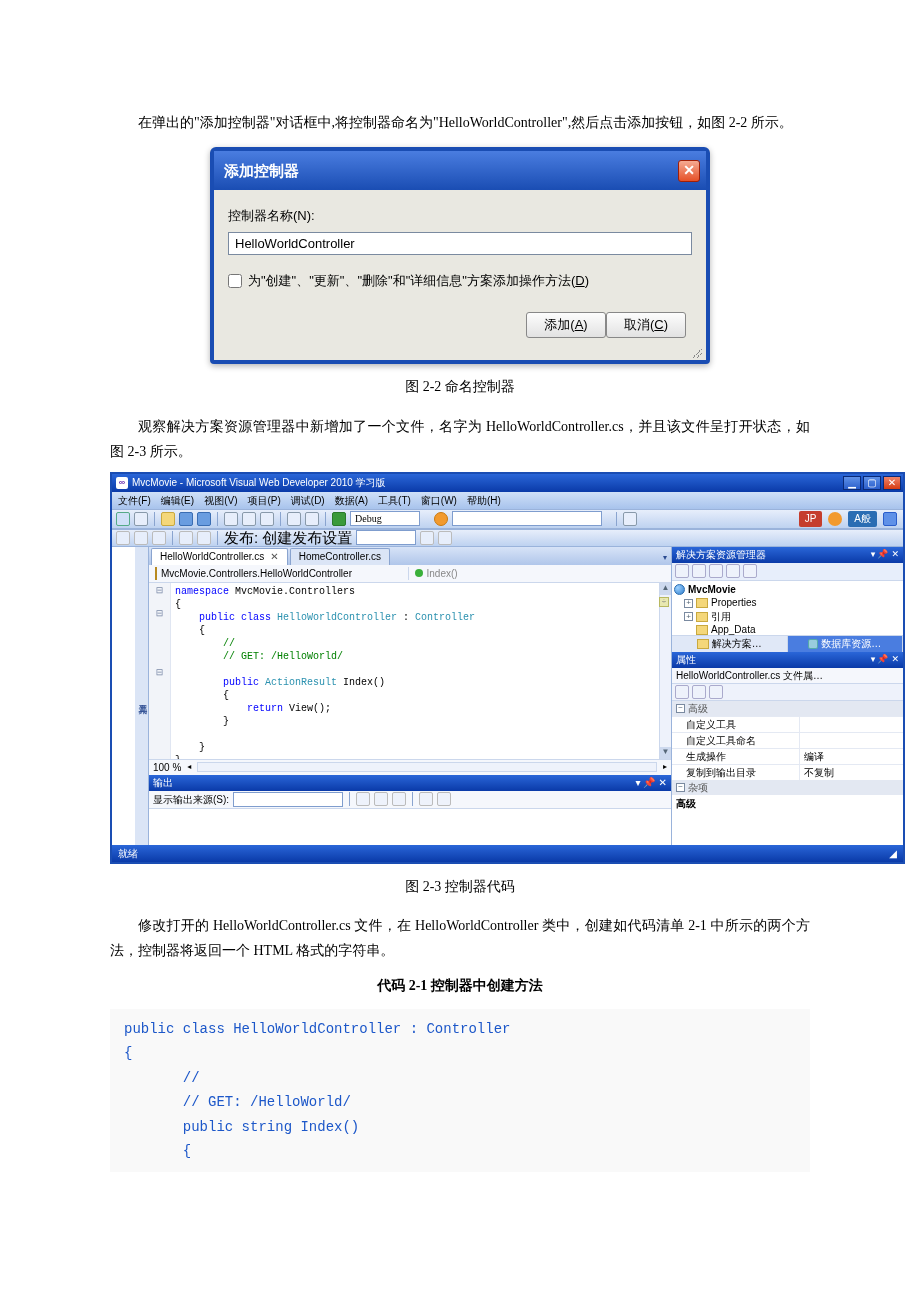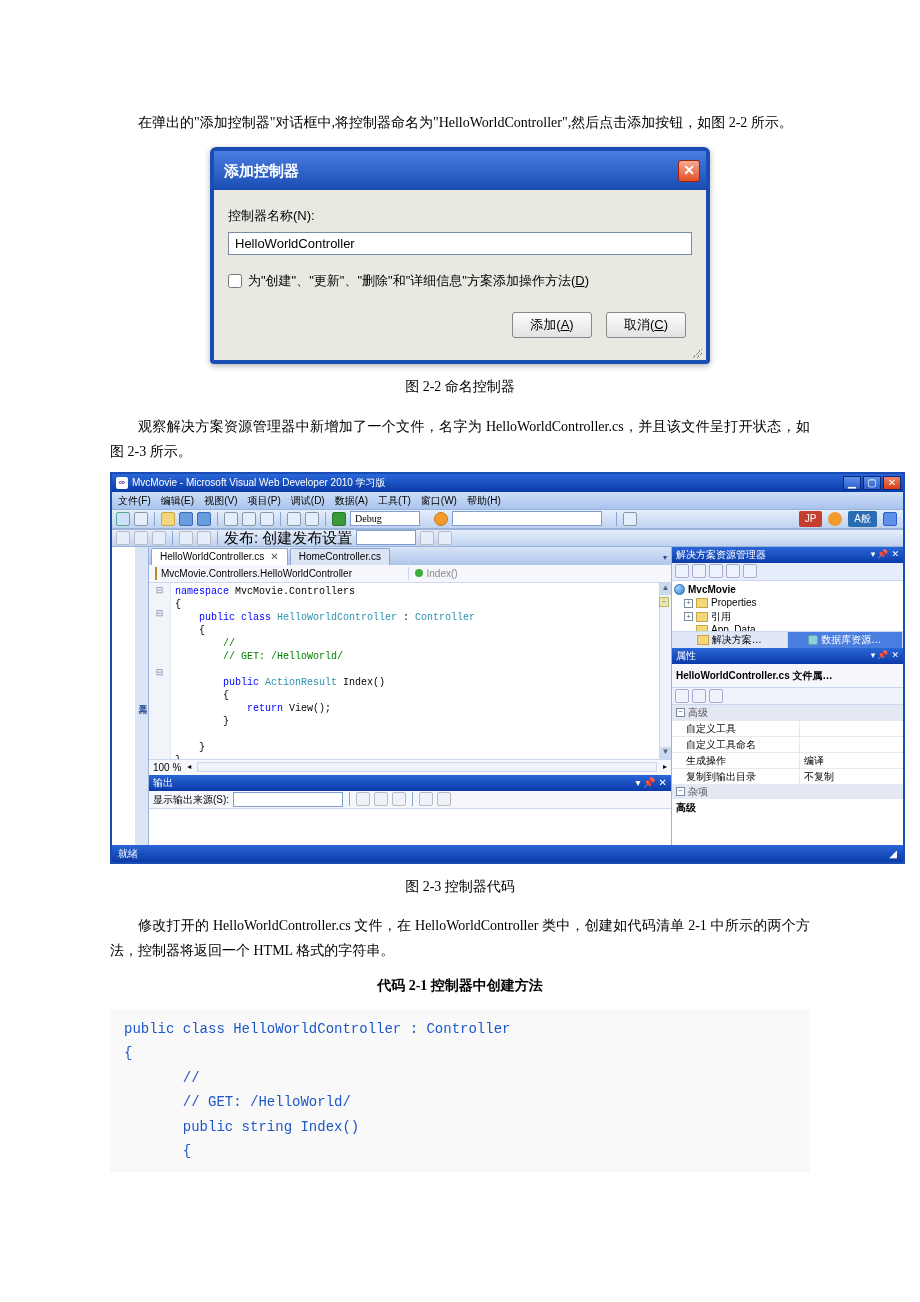--- a/index.html
+++ b/index.html
@@ -80,21 +80,20 @@
       align-items: center;
       gap: 6px;
     }
     .dialog-check-row input[type=checkbox]{
       width: 14px; height: 14px;
     }
     .dialog-buttons {
       margin-top: 20px;
       display: flex;
       justify-content: flex-end;
-      gap: 14px;
       padding-right: 6px;
     }
     .dialog-buttons button {
       min-width: 80px;
       padding: 3px 12px;
       font-size: 13px;
       border: 1px solid #888;
       border-radius: 3px;
       background: linear-gradient(to bottom, #fdfdfd, #e2e2e2);
       cursor: pointer;
@@ -274,22 +273,22 @@
     .re-bottom-tabs{
       height:17px; background:#e0e8f7; border-top:1px solid #cbd7ec;
       display:flex; align-items:center; font-size:10px;
     }
     .re-bottom-tabs .bt{
       flex:1; text-align:center; display:flex;align-items:center;justify-content:center;gap:3px;
       border-right:1px solid #cbd7ec; height:100%;
     }
     .re-bottom-tabs .bt.dark{background:#4a7de0;color:#fff;}
     .prop-sub{
-      height:24px; background:#f5f7fc; border-bottom:1px solid #cbd7ec;
-      font-size:10px; padding:0 4px; display:flex; align-items:center; font-weight:bold;text-align:center;
+      height:16px; background:#f5f7fc; border-bottom:1px solid #cbd7ec;
+      font-size:10px; padding:0 4px; display:flex; align-items:center; font-weight:normal;text-align:center;
     }
     .prop-tools{
       height:17px; background:#eef2fb; border-bottom:1px solid #cbd7ec;
       display:flex; gap:3px; padding:0 3px; align-items:center;
     }
     .prop-grid{
       font-size:10px;
     }
     .pg-cat{
       background:#e3e8f2; padding:1px 4px; display:flex; align-items:center; gap:3px;

